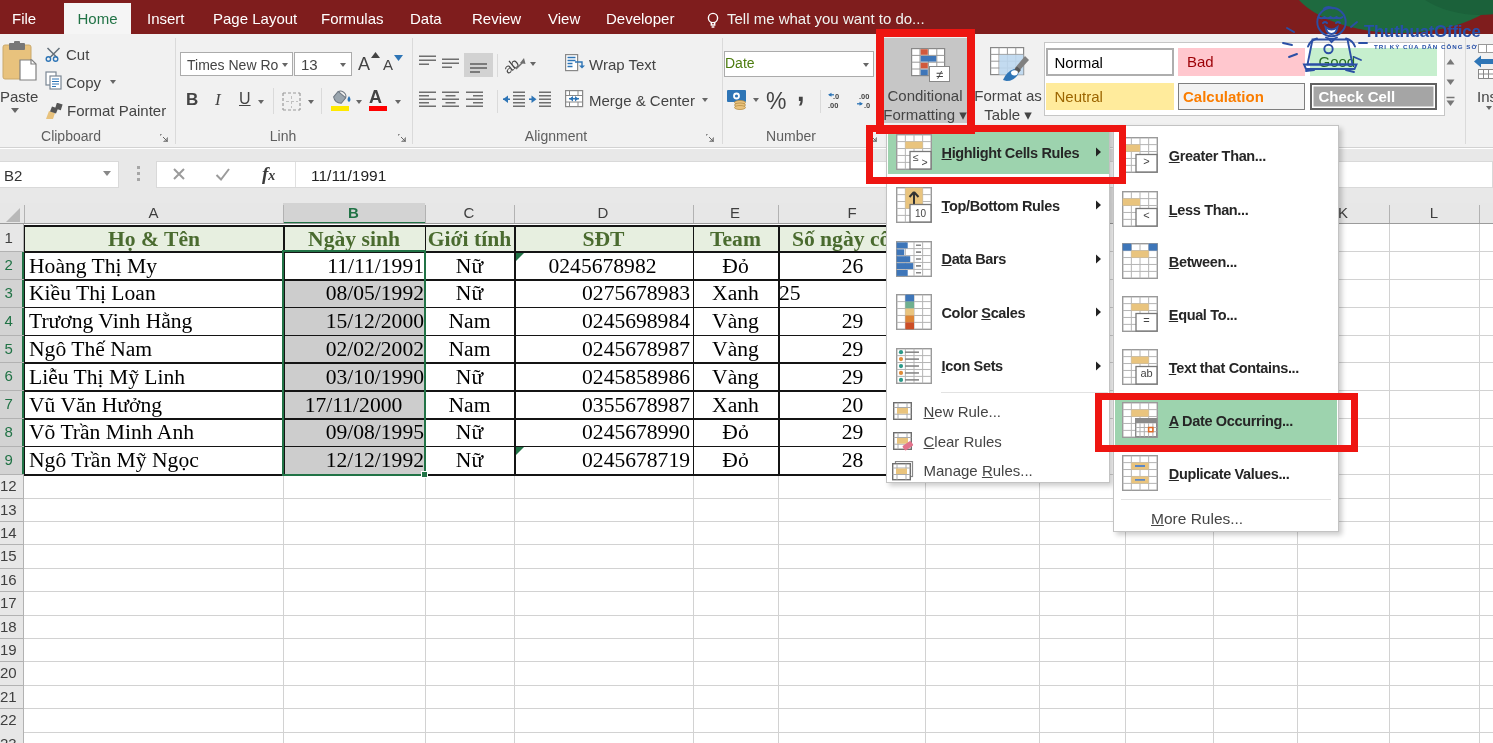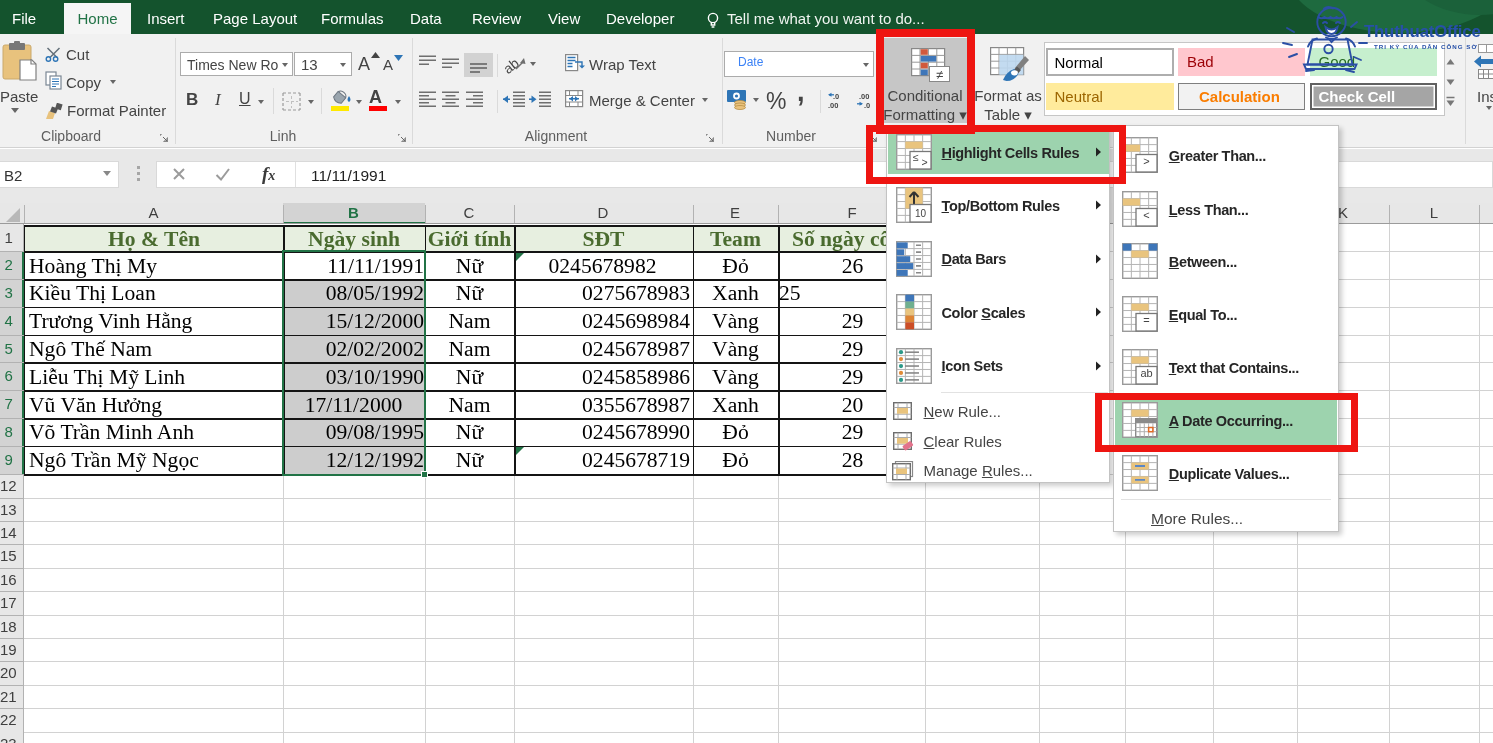--- a/index.html
+++ b/index.html
@@ -1,18 +1,18 @@
 <!DOCTYPE html>
 <html><head><meta charset="utf-8">
 <style>
 * { margin:0; padding:0; box-sizing:border-box; }
 html,body { width:1493px; height:743px; overflow:hidden; }
 body { font-family:"Liberation Sans",sans-serif; position:relative; background:#fff; }
 .ab { position:absolute; }
-.tabbar { left:0; top:0; width:1493px; height:34px; background:#14532d; overflow:hidden; }
+.tabbar { left:0; top:0; width:1493px; height:34px; background:#7f1d1d; overflow:hidden; }
 .tab { position:absolute; top:0; height:34px; line-height:38px; color:#fff; font-size:15px; }
 .hometab { position:absolute; left:64px; top:3px; width:67px; height:31px; background:#f5f5f5; color:#217346; text-align:center; line-height:31px; font-size:15px; }
 .ribbon { left:0; top:34px; width:1493px; height:114px; background:#f1f1f1; border-bottom:1px solid #d2d2d2; }
 .gsep { position:absolute; width:1px; background:#dadada; top:4px; height:106px; }
 .glabel { position:absolute; font-size:14px; color:#5e5e5e; top:95px; height:14px; line-height:14px; text-align:center; }
 .btxt { font-size:15px; color:#444; }
 .combo { position:absolute; background:#fff; border:1px solid #ababab; }
 .fxbar { left:0; top:149px; width:1493px; height:54px; background:#e8e8e8; }
 .whitebox { position:absolute; background:#fff; border:1px solid #d9d9d9; }
 .colhdr { position:absolute; top:202px; height:22px; font-size:15px; color:#3f3f3f; text-align:center; line-height:22px; }
@@ -211,21 +211,21 @@
       <path d="M4.8 8.7 L7.6 6.4 v4.6 Z" fill="#2e75b6"></path>
     </svg>
 <div class="ab btxt" style="left:589px;top:58px">Merge &amp; Center</div>
 <div class="ab" style="left:702px;top:64px;width:0;height:0;border:3.5px solid transparent;border-top:4.5px solid #666"></div>
 <div class="glabel" style="left:516px;width:80px">Alignment</div>
 <svg class="ab" style="left:706px;top:100px" width="8" height="8" viewBox="0 0 8 8">
       <path d="M0 0 L0 2 M0 0 L2 0 M8 8 L8 3 M8 8 L3 8 M3 3 L7 7 M7 7 L7 4 M7 7 L4 7" stroke="#666" stroke-width="1" fill="none"></path>
     </svg>
 
 <div class="combo" style="left:724px;top:17px;width:150px;height:26px">
-  <div class="ab" style="left:13px;top:3px;font-size:12px;color:#3b82f6">Date</div>
+  <div class="ab" style="left:0;top:3px;font-size:14px;color:#4d7c0f">Date</div>
   <div class="ab" style="left:138px;top:11px;width:0;height:0;border:3.5px solid transparent;border-top:4.5px solid #666"></div>
 </div>
 <svg class="ab" style="left:727px;top:56px" width="22" height="21" viewBox="0 0 22 21">
       <rect x="0" y="0" width="19" height="12" rx="1" fill="#2e75b6"></rect>
       <circle cx="9.5" cy="6" r="3.4" fill="#fff"></circle>
       <circle cx="9.5" cy="6" r="1.6" fill="#2e75b6"></circle>
       <g fill="#eac27c" stroke="#b88f46" stroke-width="0.8">
         <ellipse cx="13" cy="12.5" rx="5.5" ry="2"></ellipse>
         <ellipse cx="13" cy="15" rx="5.5" ry="2"></ellipse>
         <ellipse cx="13" cy="17.5" rx="5.5" ry="2"></ellipse>
@@ -274,21 +274,21 @@
       <path d="M20.5 25.5 a4.5 4.5 0 0 1 6.5 1" fill="#fff"></path>
       <ellipse cx="24.5" cy="25.8" rx="3.4" ry="2.6" fill="#fff"></ellipse>
     </svg>
 <div class="ab btxt" style="left:972px;top:53px;width:72px;text-align:center;white-space:nowrap">Format as</div>
 <div class="ab btxt" style="left:972px;top:72px;width:72px;text-align:center;white-space:nowrap">Table ▾</div>
 <div class="ab" style="left:1044px;top:8px;width:413px;height:74px;background:#fff;border:1px solid #c6c6c6"></div>
 <div class="ab" style="left:1045.5px;top:13.6px;width:128.5px;height:28.8px;background:#fff;border:2px solid #aeaeae;font-size:15px;color:#000;line-height:25px;padding-left:7px">Normal</div>
 <div class="ab" style="left:1178px;top:13.6px;width:127px;height:28.8px;background:#ffc7ce;font-size:15px;color:#9c0006;line-height:28px;padding-left:9px">Bad</div>
 <div class="ab" style="left:1309.5px;top:13.6px;width:127.5px;height:28.8px;background:#c6efce;font-size:15px;color:#276b24;line-height:28px;padding-left:9px">Good</div>
 <div class="ab" style="left:1045.5px;top:48.5px;width:128.5px;height:27.3px;background:#ffeb9c;font-size:15px;color:#9c6500;line-height:27px;padding-left:9px">Neutral</div>
-<div class="ab" style="left:1178px;top:48.5px;width:127px;height:27.3px;background:#f2f2f2;border:1px solid #7f7f7f;font-size:15px;font-weight:bold;color:#fa7d00;line-height:25px;padding-left:20px">Calculation</div>
+<div class="ab" style="left:1178px;top:48.5px;width:127px;height:27.3px;background:#f2f2f2;border:1px solid #7f7f7f;font-size:15px;font-weight:bold;color:#fa7d00;line-height:25px;padding-left:4px">Calculation</div>
 <div class="ab" style="left:1309.5px;top:48.5px;width:127.5px;height:27.3px;background:#a5a5a5;border:2px solid #616161;box-shadow:inset 0 0 0 1.5px #fff;font-size:15px;font-weight:bold;color:#fff;line-height:24px;padding-left:7px">Check Cell</div>
 <div class="ab" style="left:1443.5px;top:8px;width:14px;height:74px;background:#f1f1f1;border-left:1px solid #c6c6c6"></div>
 <svg class="ab" style="left:1446px;top:24px" width="9" height="8">
       <path d="M4.5 1 L8.5 6.5 L0.5 6.5 Z" fill="#777"></path>
     </svg>
 <svg class="ab" style="left:1446px;top:44px" width="9" height="8">
       <path d="M4.5 7 L8.5 1.5 L0.5 1.5 Z" fill="#777"></path>
     </svg>
 <svg class="ab" style="left:1446px;top:62px" width="9" height="11">
       <path d="M0.5 1.5 h8" stroke="#777" stroke-width="1.5"></path>

